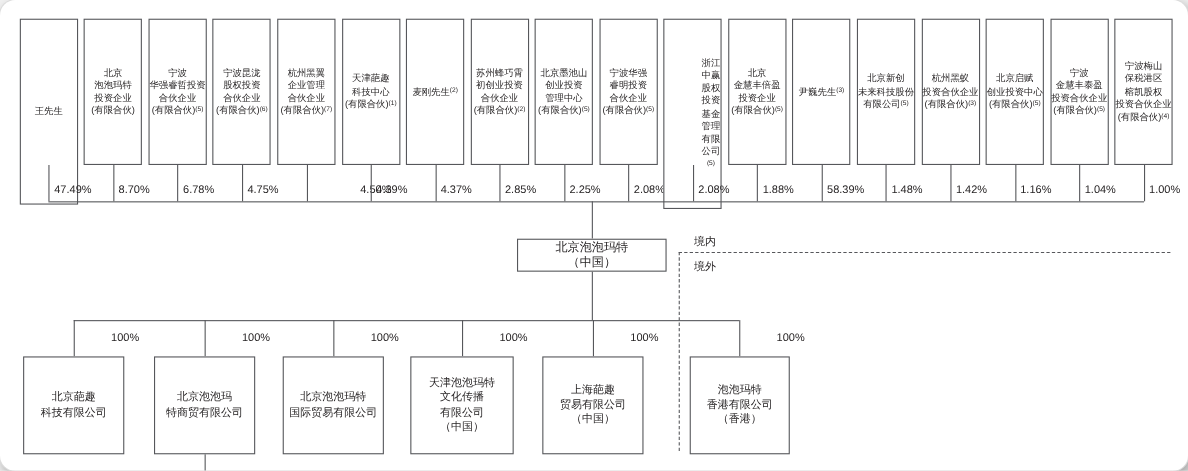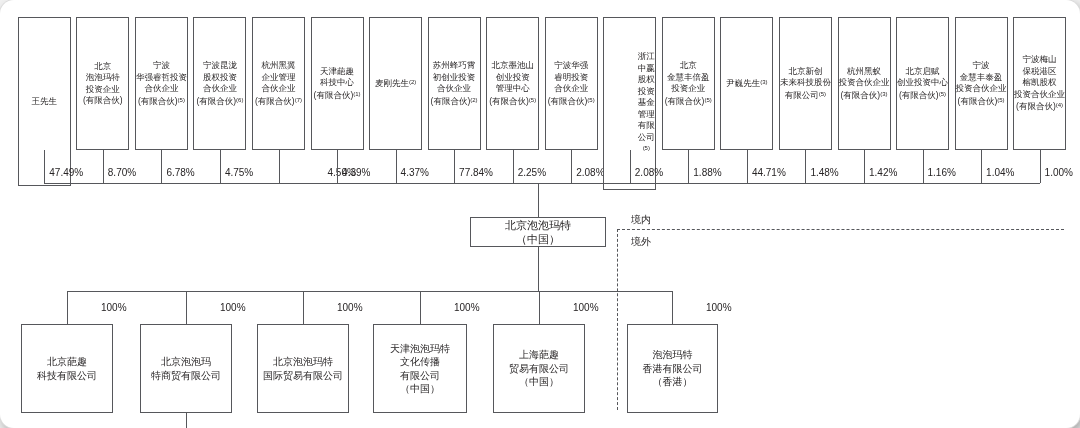--- a/index.html
+++ b/index.html
@@ -69,21 +69,21 @@
       <div class="pct" style="left: 342.1px; top: 167px;">4.39%</div>
       <div class="obox sh-box" style="left: 369.1px; top: 17px; width: 53px; height: 133px;">
         <div>麦刚先生<sup class="fn">(2)</sup></div>
       </div>
       <div class="vline" style="left: 395.6px; top: 150px; height: 33px;"></div>
       <div class="pct" style="left: 400.6px; top: 167px;">4.37%</div>
       <div class="obox sh-box" style="left: 427.6px; top: 17px; width: 53px; height: 133px;">
         <div>苏州蜂巧霄<br>初创业投资<br>合伙企业<br>(有限合伙)<sup class="fn">(2)</sup></div>
       </div>
       <div class="vline" style="left: 454.1px; top: 150px; height: 33px;"></div>
-      <div class="pct" style="left: 459.1px; top: 167px;">77.84%</div>
+      <div class="pct" style="left: 459.1px; top: 167px;">2.85%</div>
       <div class="obox sh-box" style="left: 486.2px; top: 17px; width: 53px; height: 133px;">
         <div>北京墨池山<br>创业投资<br>管理中心<br>(有限合伙)<sup class="fn">(5)</sup></div>
       </div>
       <div class="vline" style="left: 512.7px; top: 150px; height: 33px;"></div>
       <div class="pct" style="left: 517.7px; top: 167px;">2.25%</div>
       <div class="obox sh-box" style="left: 544.7px; top: 17px; width: 53px; height: 133px;">
         <div>宁波华强<br>睿明投资<br>合伙企业<br>(有限合伙)<sup class="fn">(5)</sup></div>
       </div>
       <div class="vline" style="left: 571.2px; top: 150px; height: 33px;"></div>
       <div class="pct" style="left: 576.2px; top: 167px;">2.08%</div>
@@ -94,21 +94,21 @@
       <div class="pct" style="left: 634.8px; top: 167px;">2.08%</div>
       <div class="obox sh-box" style="left: 661.8px; top: 17px; width: 53px; height: 133px;">
         <div>北京<br>金慧丰倍盈<br>投资企业<br>(有限合伙)<sup class="fn">(5)</sup></div>
       </div>
       <div class="vline" style="left: 688.3px; top: 150px; height: 33px;"></div>
       <div class="pct" style="left: 693.3px; top: 167px; text-align: right;">1.88%</div>
       <div class="obox sh-box" style="left: 720.4px; top: 17px; width: 53px; height: 133px;">
         <div>尹巍先生<sup class="fn">(3)</sup></div>
       </div>
       <div class="vline" style="left: 746.9px; top: 150px; height: 33px;"></div>
-      <div class="pct" style="left: 751.9px; top: 167px;">44.71%</div>
+      <div class="pct" style="left: 751.9px; top: 167px;">58.39%</div>
       <div class="obox sh-box" style="left: 778.9px; top: 17px; width: 53px; height: 133px;">
         <div>北京新创<br>未来科技股份<br>有限公司<sup class="fn">(5)</sup></div>
       </div>
       <div class="vline" style="left: 805.4px; top: 150px; height: 33px;"></div>
       <div class="pct" style="left: 810.4px; top: 167px;">1.48%</div>
       <div class="obox sh-box" style="left: 837.5px; top: 17px; width: 53px; height: 133px;">
         <div>杭州黑蚁<br>投资合伙企业<br>(有限合伙)<sup class="fn">(3)</sup></div>
       </div>
       <div class="vline" style="left: 864px; top: 150px; height: 33px;"></div>
       <div class="pct" style="left: 869px; top: 167px;">1.42%</div>

